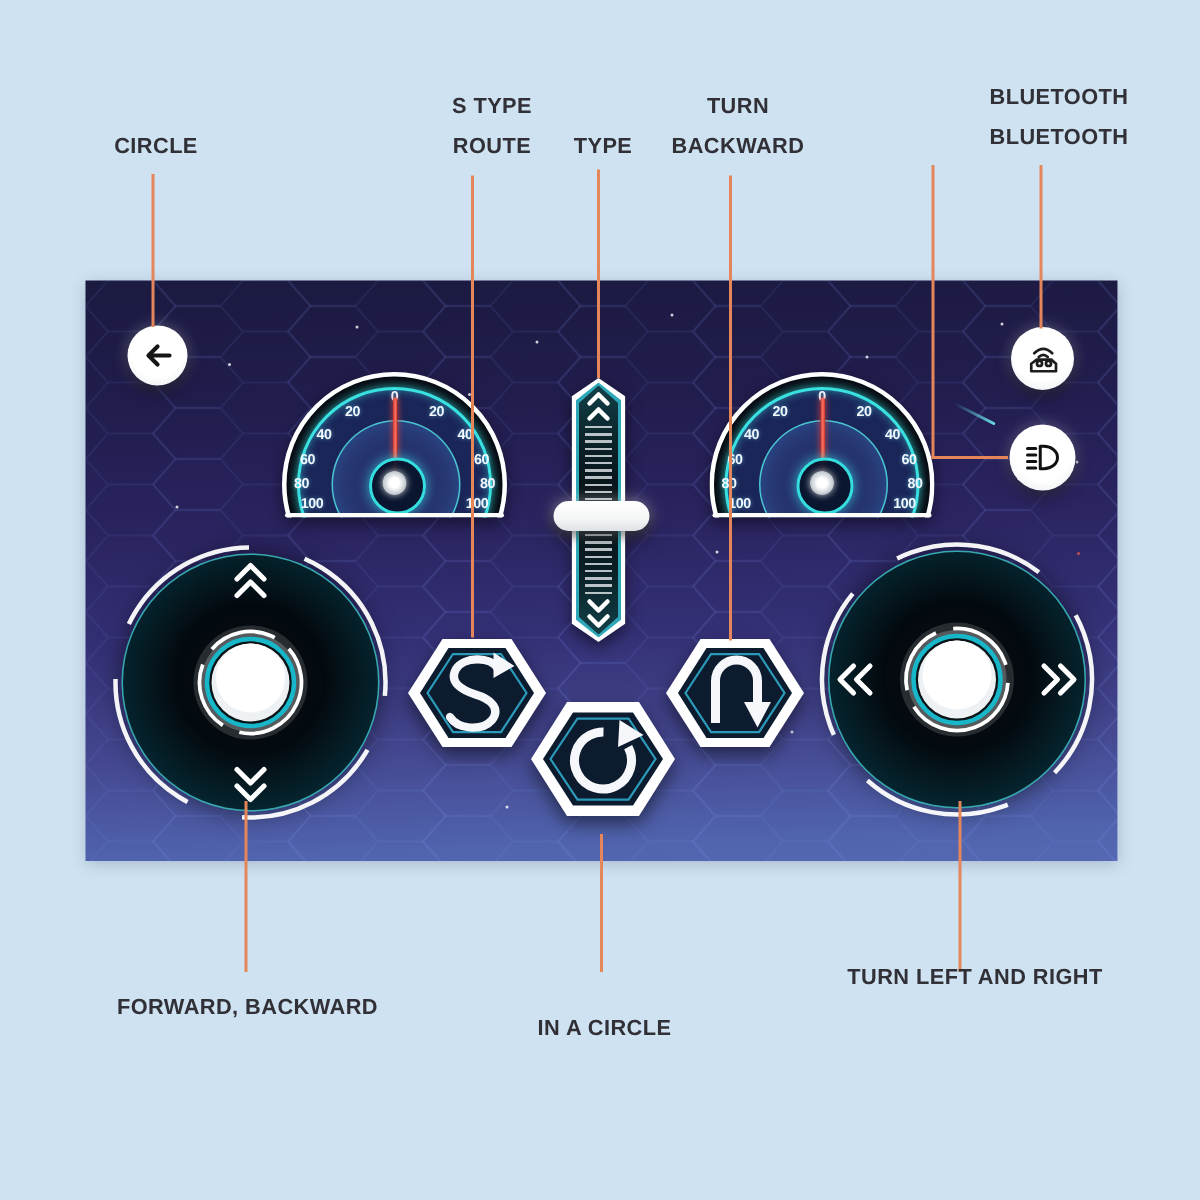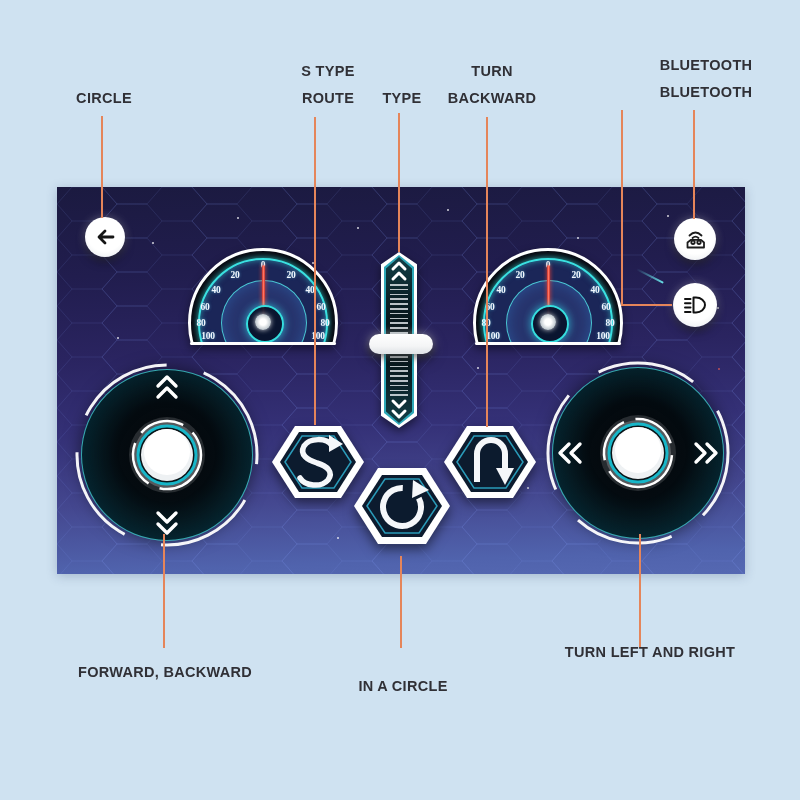--- a/index.html
+++ b/index.html
@@ -42,21 +42,21 @@
   
   .gauge{position:absolute;width:150px;height:97px;overflow:hidden;z-index:5;
     filter:drop-shadow(0 4px 5px rgba(0,0,0,.45));}
   .g-face{position:absolute;left:0;top:0;width:144px;height:144px;border:3px solid #fff;
     border-radius:50%;background:#07070f;}
   .g-cyan{position:absolute;left:10px;top:10px;width:126px;height:126px;border:2px solid #3ae1e1;
     border-radius:50%;background:#1b2658;box-shadow:0 0 7px rgba(60,230,230,.8), inset 0 0 6px rgba(60,230,230,.5);}
   .g-inner{position:absolute;left:33px;top:32px;width:84px;height:84px;border-radius:50%;
     background:#27346d;border:1.5px solid rgba(80,225,230,.85);box-shadow:inset 0 0 14px rgba(50,130,210,.4);}
   .g-base{position:absolute;left:2px;right:2px;bottom:0;height:3px;background:#fff;border-radius:2px;z-index:9;}
-  .gt{position:absolute;transform:translate(-50%,-50%);font-family:Liberation Serif, serif;
+  .gt{position:absolute;transform:translate(-50%,-50%);font-family:Liberation Sans, sans-serif;
     font-size:9.5px;font-weight:700;color:#f2f8ff;letter-spacing:-.3px;z-index:6;
     text-shadow:0 0 3px rgba(110,220,255,.55);}
   .needle{position:absolute;left:73.5px;top:17px;width:3px;height:60px;border-radius:2px;z-index:7;
     background:linear-gradient(90deg,#c93227,#ff7464,#c93227);box-shadow:0 0 4px rgba(255,70,50,.9);}
   .hub-o{position:absolute;left:58px;top:57px;width:34px;height:34px;border-radius:50%;z-index:8;
     border:2px solid #35dede;background:rgba(8,18,42,.92);box-shadow:0 0 8px rgba(50,210,230,.8);}
   .hub-i{position:absolute;left:67px;top:66px;width:16px;height:16px;border-radius:50%;z-index:9;
     background:radial-gradient(circle,#ffffff 28%,#c3cbd1 65%,#8a949b 100%);box-shadow:0 0 5px rgba(255,255,255,.8);}
 
   

